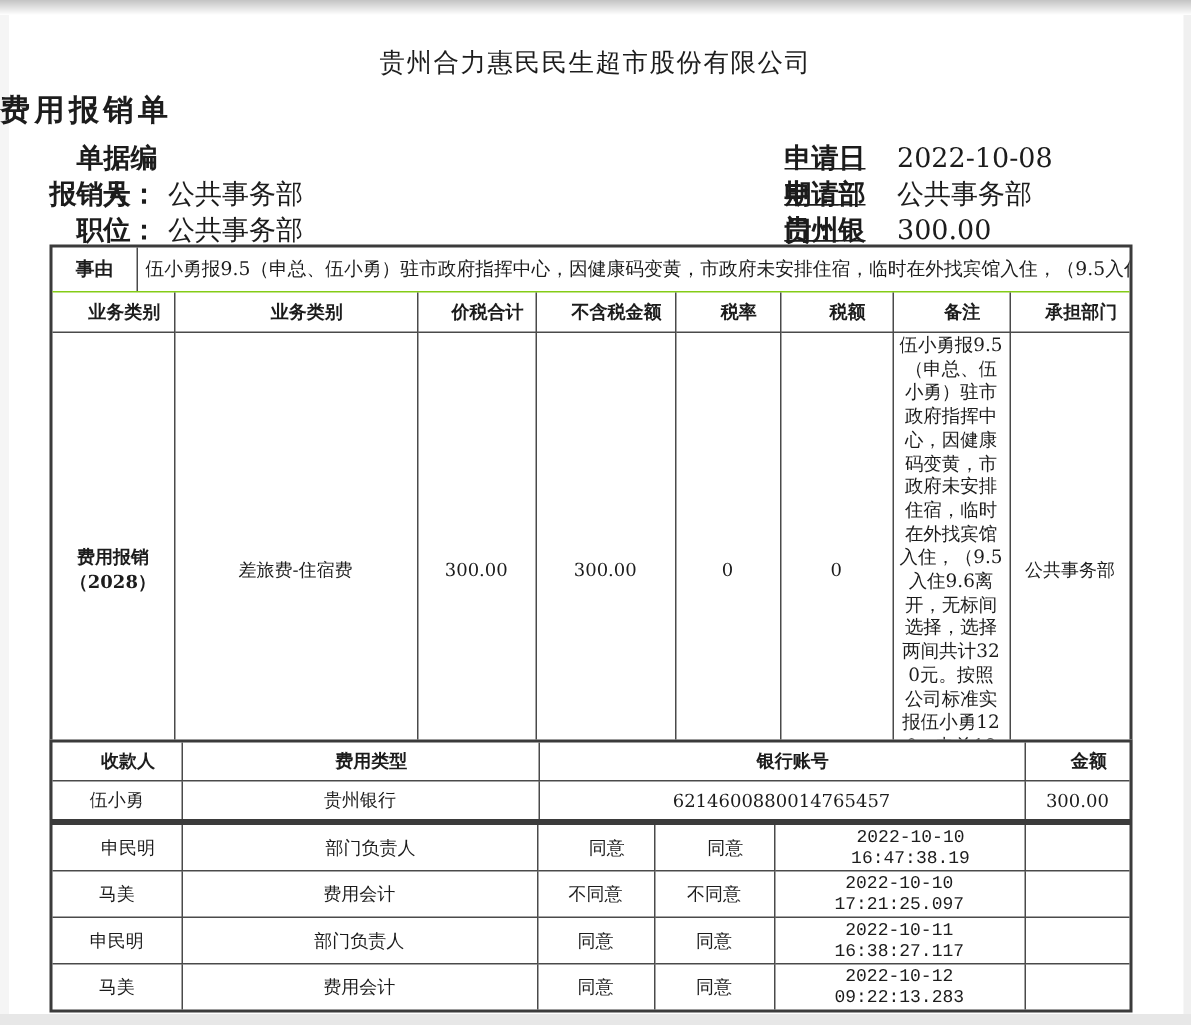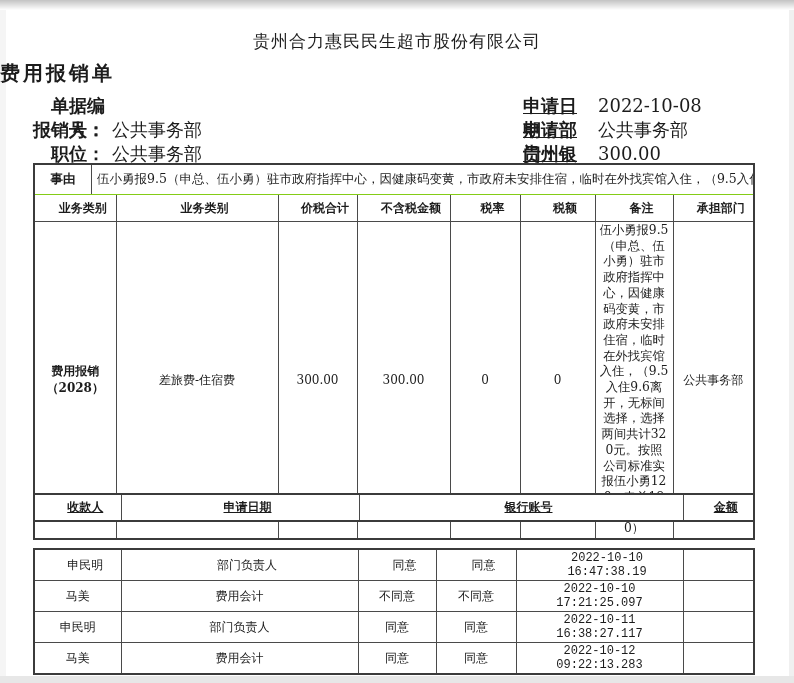--- a/index.html
+++ b/index.html
@@ -48,21 +48,21 @@
   table.grid tr:last-child>*{border-bottom:0;}
   table.grid th{font-weight:bold;}
 
   .exp-hdr th{height:24px;}
   .exp-data td{height:266px;}
   .num{text-align:right;padding-right:5px;}
   .cell-top{vertical-align:top;text-align:justify;word-break:break-all;
     padding:2px 4px;line-height:15.7px;font-size:12.3px;}
   .biz{font-weight:bold;line-height:17px;}
 
-  .payee-hdr th,.payee-row td{height:23px;text-decoration:underline;}
+  .payee-hdr th,.payee-row td{height:23px;}
   .appr-hdr th{height:23px;}
   .appr-row td{height:24px;font-family:Liberation Mono, monospace;}
 </style>
 </head>
 <body>
 
 <div class="top-strip"></div>
 <div class="left-strip"></div>
 <div class="right-strip"></div>
 <div class="bottom-strip"></div>
@@ -135,23 +135,29 @@
   <table class="grid">
     <colgroup>
       <col style="width:86px">
         <col style="width:238px">
         <col style="width:324px">
         <col style="width:70px">
     </colgroup>
     <tbody>
         <tr class="payee-hdr">
       <th>收款人</th>
-      <th>申请日期</th>
+      <th>费用类型</th>
       <th>银行账号</th>
       <th>金额</th>
+    </tr>
+    <tr class="payee-row">
+      <td>伍小勇</td>
+      <td>贵州银行</td>
+      <td>6214600880014765457</td>
+      <td>300.00</td>
     </tr>
   </tbody>
     </table>
 </div>
 
 <div class="blk appr-blk">
   <table class="grid">
     <colgroup>
       <col style="width:86px">
         <col style="width:237px">

